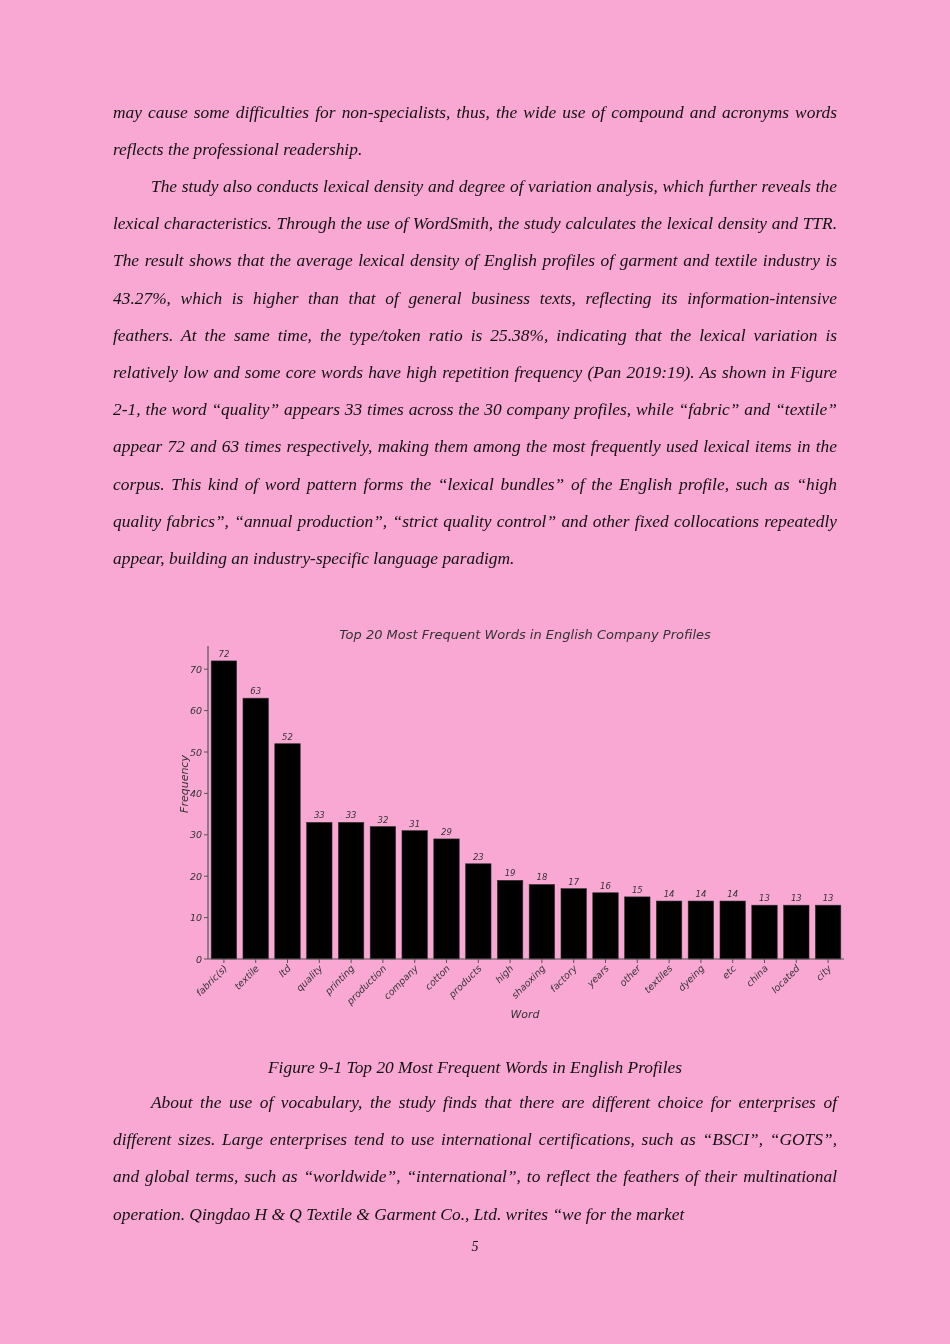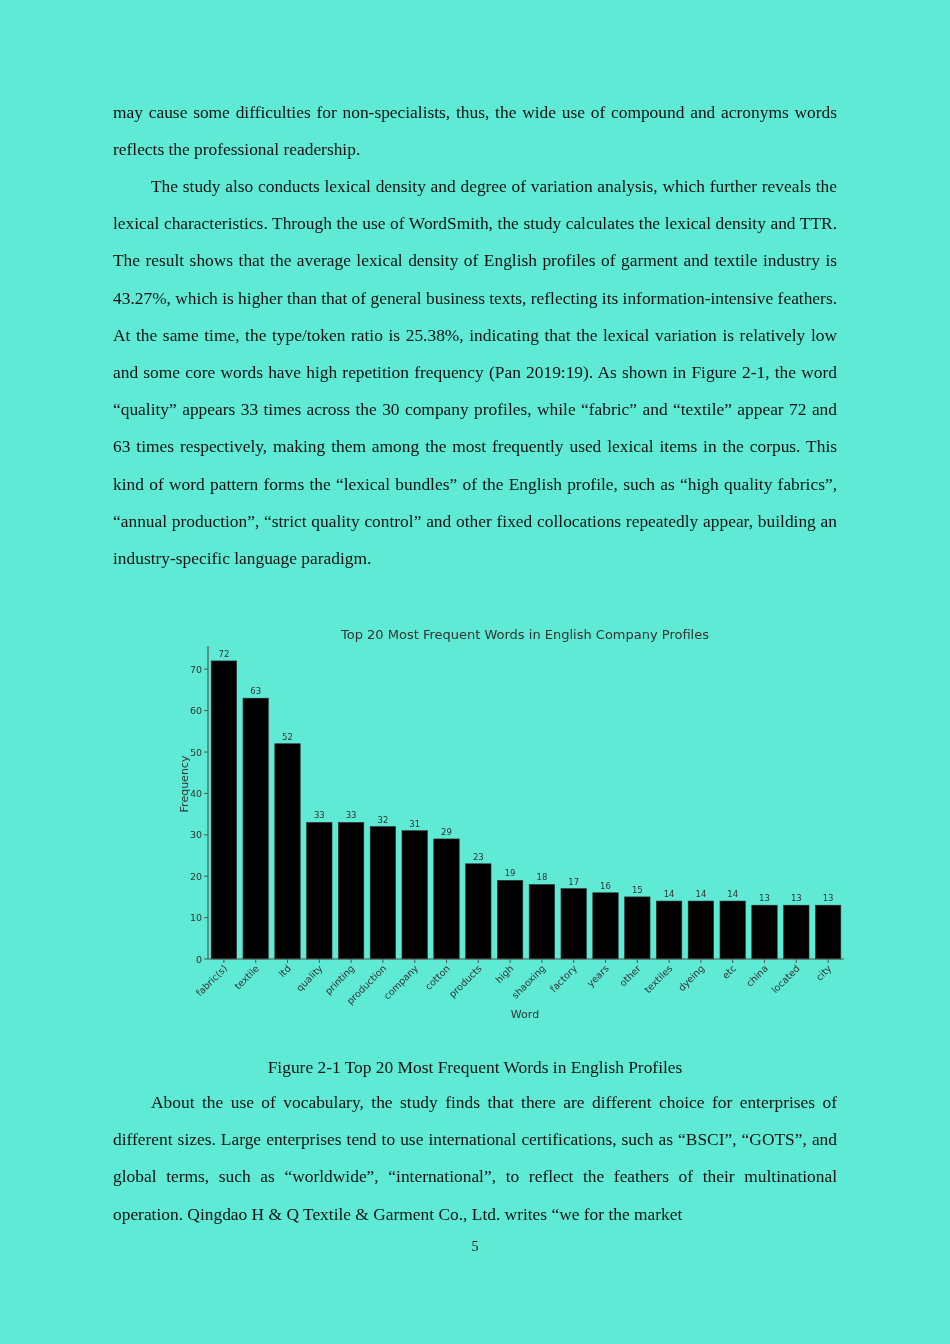--- a/index.html
+++ b/index.html
@@ -1,17 +1,17 @@
 <!DOCTYPE html>
 <html><head>
 <meta charset="utf-8">
 <style>
   html, body { margin: 0; padding: 0; background: #ffffff; }
   body { width: 950px; height: 1344px; position: relative; overflow: hidden; }
-  .page { position: absolute; left: 0; top: 0; width: 950px; height: 1344px; background: #5eead4; }
+  .page { position: absolute; left: 0; top: 0; width: 950px; height: 1344px; background: #f9a8d4; font-style: italic; }
   .para {
     position: absolute; left: 113px; width: 724px;
     font-family: "Liberation Serif", serif; font-size: 17.4px; color: #111;
     line-height: 37.2px; text-align: justify; margin: 0;
   }
   .para.indent { text-indent: 38px; }
   .caption {
     position: absolute; left: 113px; width: 724px; top: 1053px;
     font-family: "Liberation Serif", serif; font-size: 17.4px; color: #111;
     text-align: center; line-height: 28px;
@@ -135,16 +135,16 @@
           <line x1="630.3000000000001" y1="339" x2="630.3000000000001" y2="343" stroke="#555" stroke-width="1"></line>
           <text x="0" y="0" font-size="9.5" text-anchor="end" transform="translate(634.3000000000001,349) rotate(-45)">located</text>
           <line x1="662.1" y1="339" x2="662.1" y2="343" stroke="#555" stroke-width="1"></line>
           <text x="0" y="0" font-size="9.5" text-anchor="end" transform="translate(666.1,349) rotate(-45)">city</text>
         </g>
       <text x="0" y="0" font-size="11" text-anchor="middle" transform="translate(22,164) rotate(-90)">Frequency</text>
       <text x="359" y="398" font-size="11" text-anchor="middle">Word</text>
     </svg>
   </div>
 
-  <div class="caption">Figure 2-1 Top 20 Most Frequent Words in English Profiles</div>
+  <div class="caption">Figure 9-1 Top 20 Most Frequent Words in English Profiles</div>
   <p class="para indent" style="top:1084px;">About the use of vocabulary, the study finds that there are different choice for enterprises of different sizes. Large enterprises tend to use international certifications, such as “BSCI”, “GOTS”, and global terms, such as “worldwide”, “international”, to reflect the feathers of their multinational operation. Qingdao H &amp; Q Textile &amp; Garment Co., Ltd. writes “we for the market</p>
   <div class="pagenum">5</div>
 </div>
 
 </body></html>

